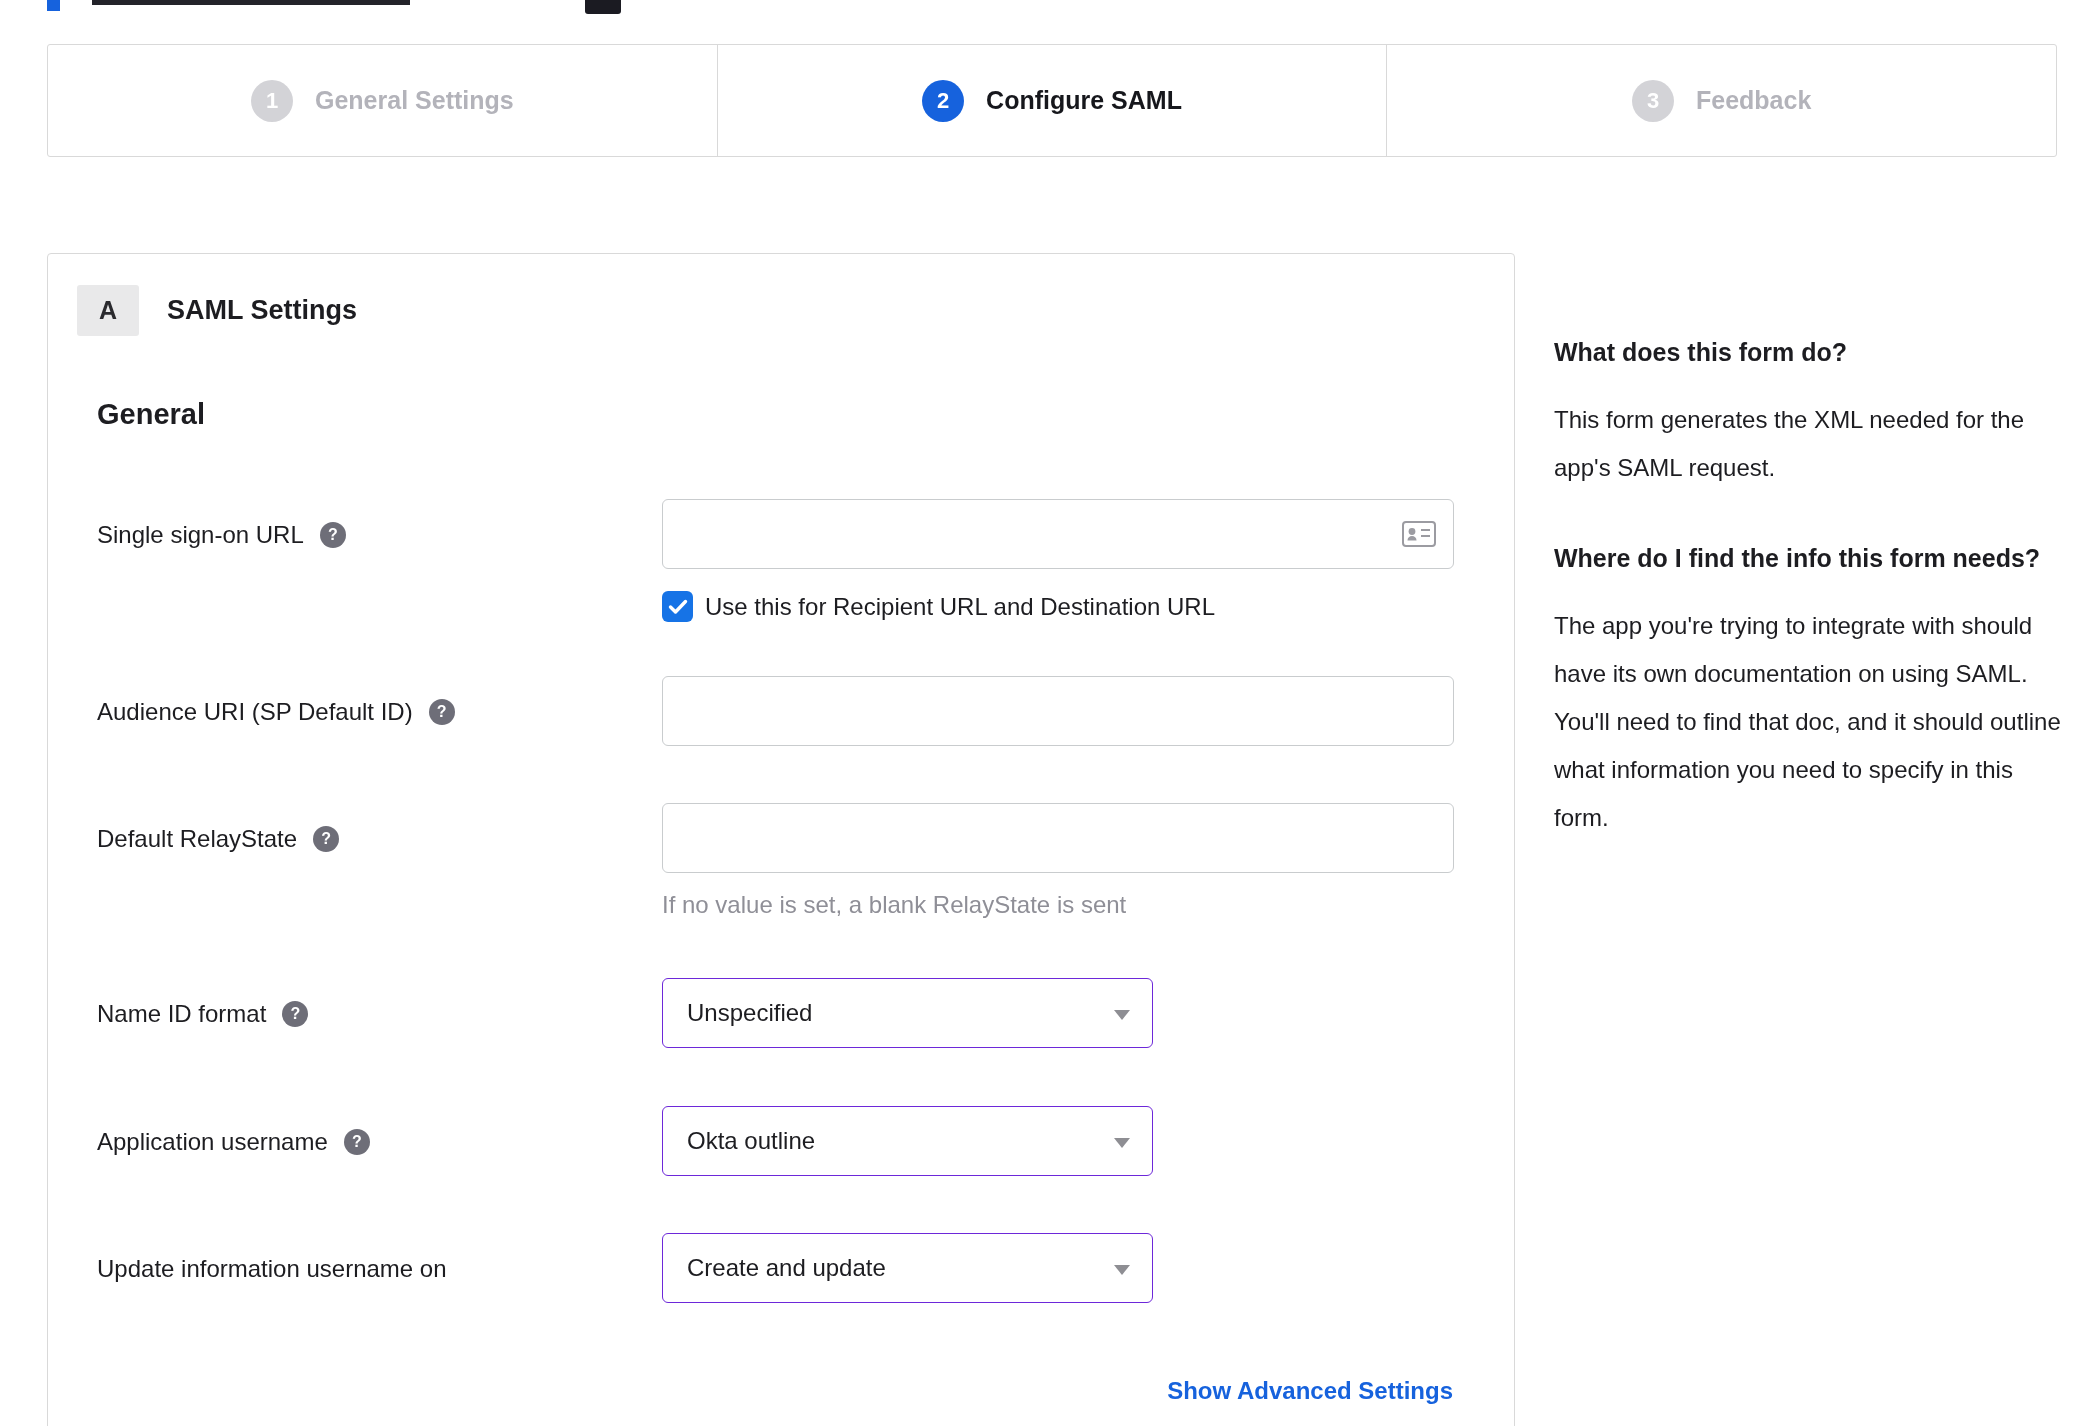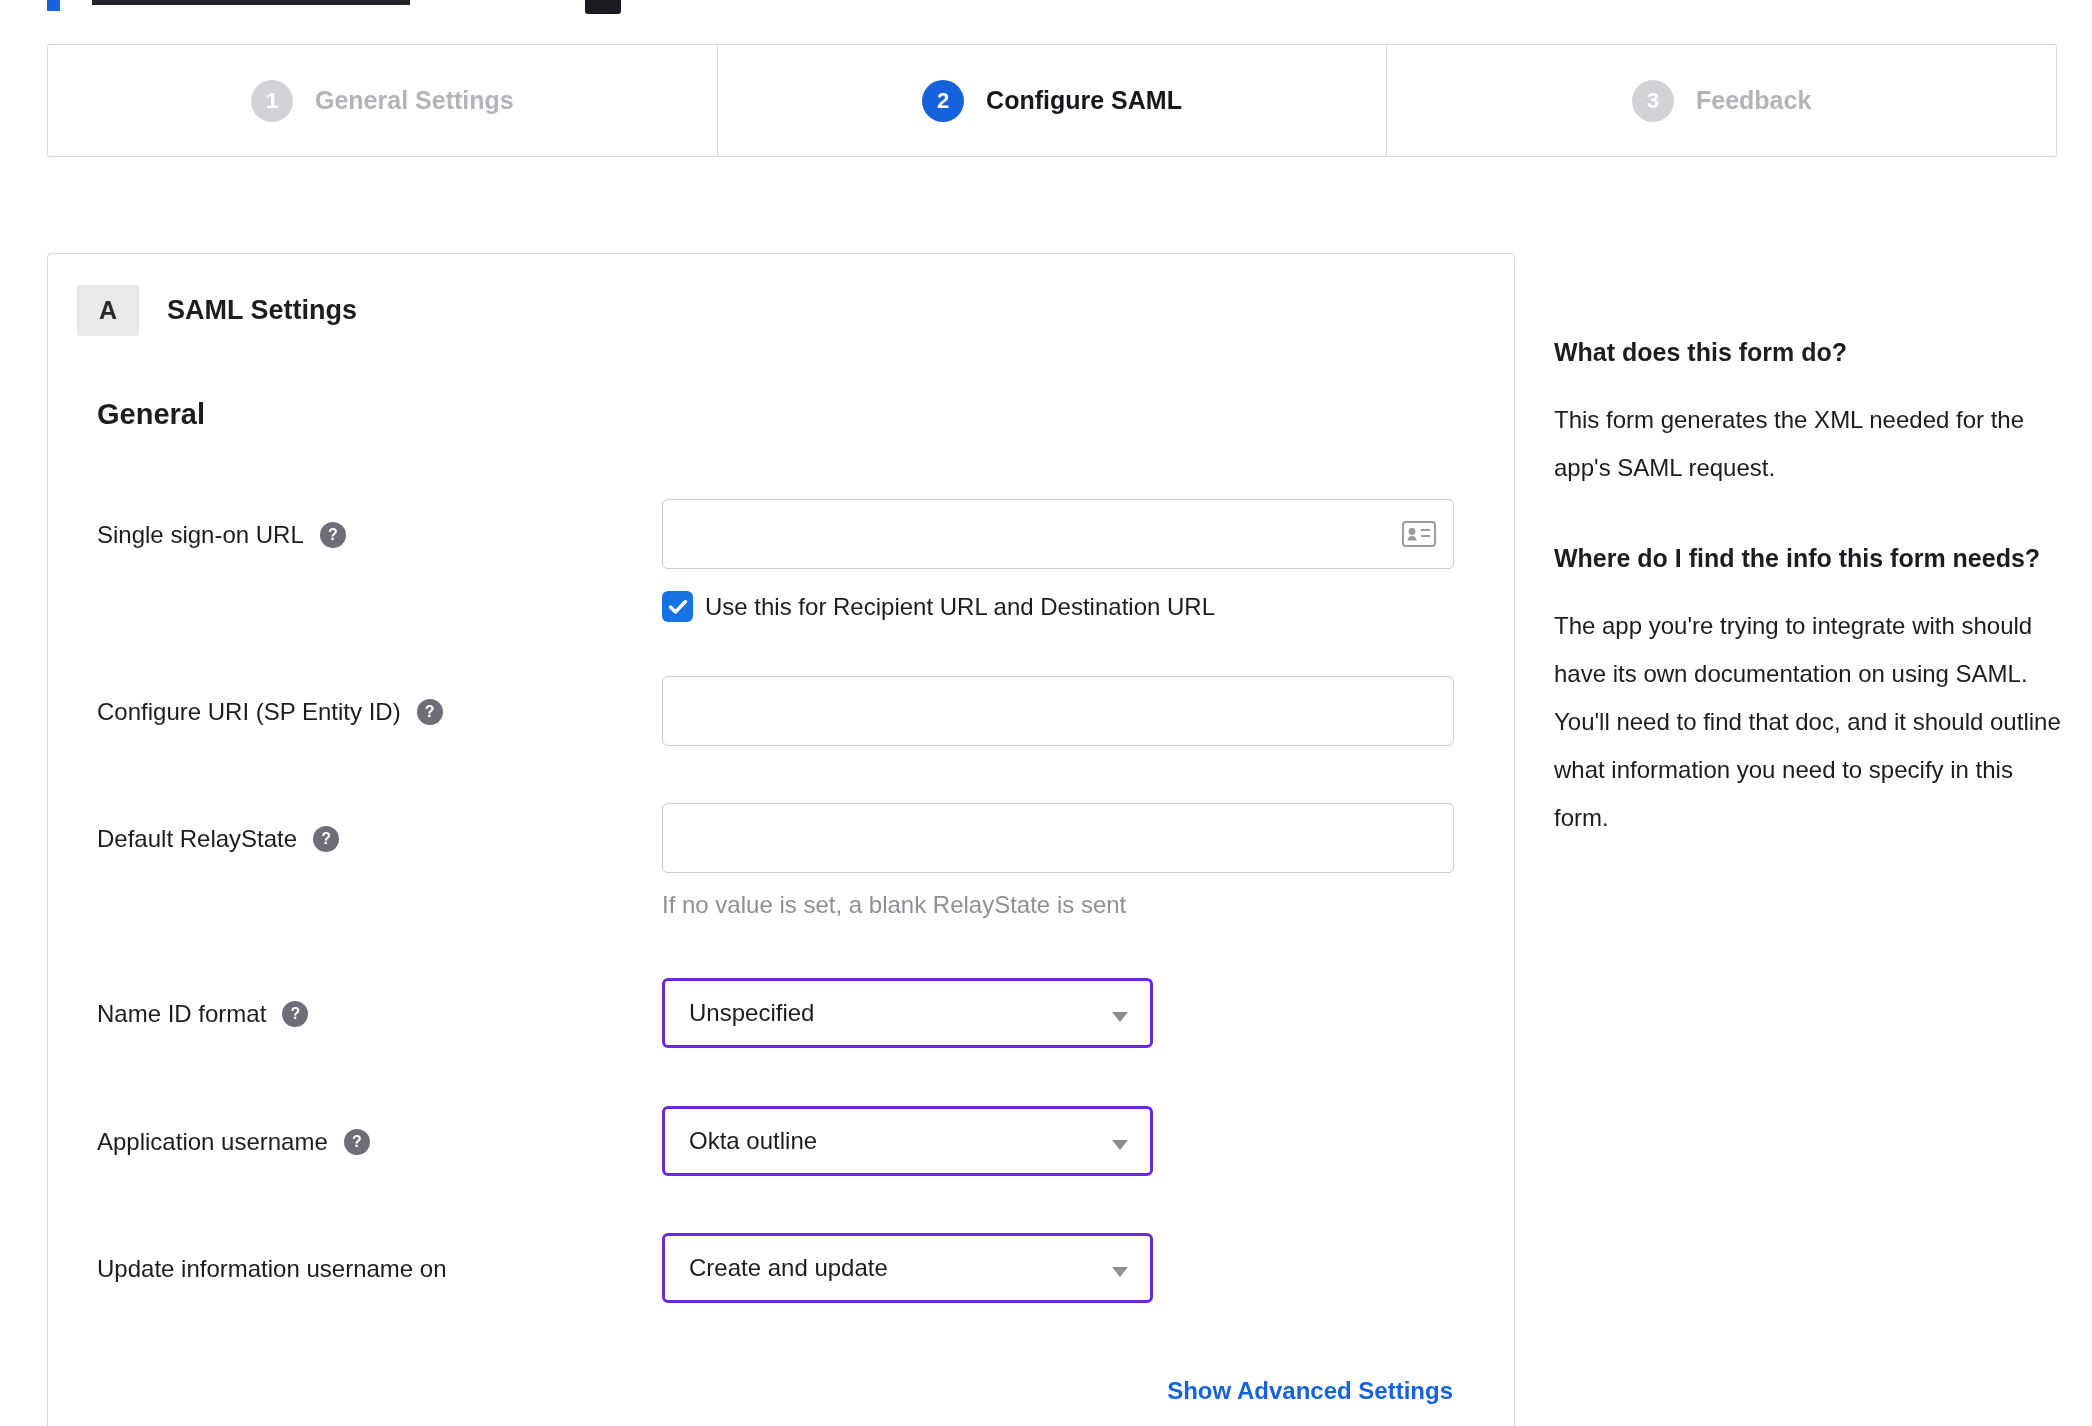--- a/index.html
+++ b/index.html
@@ -85,21 +85,21 @@
     width: 31px; height: 31px; border-radius: 6px;
     background: #1673e6; display: flex; align-items: center; justify-content: center;
     cursor: pointer; flex: none;
   }
   .checkbox-label { font-size: 24px; }
 
   .hint { margin-top: 18px; font-size: 24px; color: #8f8f97; }
 
   .select {
     position: relative; width: 491px; height: 70px;
-    border: 3px solid #6d28d9; border-radius: 6px; background: #fff;
+    border: 1px solid #6d28d9; border-radius: 6px; background: #fff;
     display: flex; align-items: center; padding: 0 50px 0 24px;
     font-size: 24px; cursor: pointer;
   }
   .caret {
     position: absolute; right: 22px; top: 31px;
     width: 0; height: 0;
     border-left: 8px solid transparent; border-right: 8px solid transparent;
     border-top: 10px solid #8e8e93;
   }
 
@@ -173,21 +173,21 @@
               <path d="M2.5 8l5 5L17.5 2.5" stroke="#ffffff" stroke-width="3.4" fill="none" stroke-linecap="round" stroke-linejoin="round"></path>
             </svg>
           </span>
           <span class="checkbox-label">Use this for Recipient URL and Destination URL</span>
         </div>
       </div>
     </div>
 
     <div class="form-row m54">
       <div class="row-label">
-        <span>Configure URI (SP Entity ID)</span>
+        <span>Audience URI (SP Default ID)</span>
         <span class="help">?</span>
       </div>
       <div class="row-field">
         <div class="text-input-wrap">
           <input class="text-input" type="text" value="" style="">
         </div>
       </div>
     </div>
 
     <div class="form-row m55">

